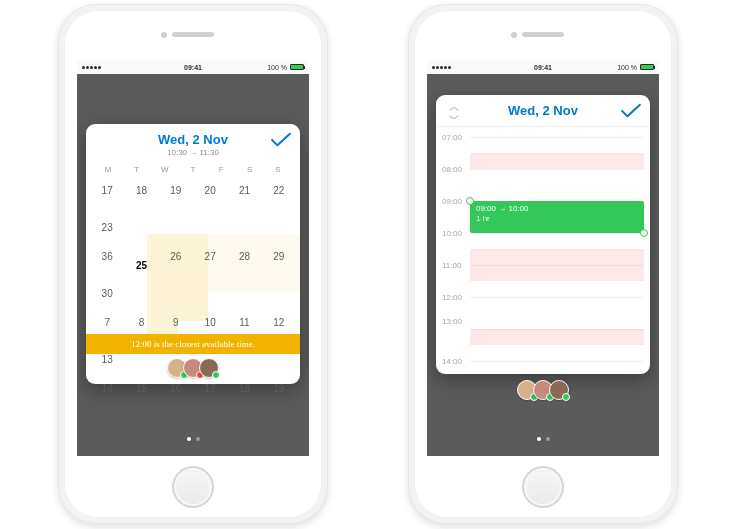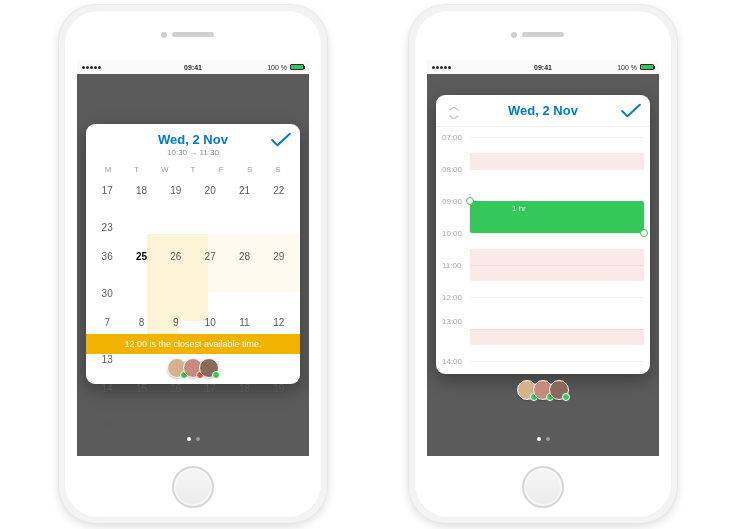--- a/index.html
+++ b/index.html
@@ -96,36 +96,36 @@
 
   .grid {
     padding: 0 8px 0; position: relative;
   }
   .grid-row { display: grid; grid-template-columns: repeat(6, 1fr); gap: 8px; }
   .cell {
     height: 29px; display: flex; align-items: center; justify-content: center;
     font-size: 10px; color: #5a5a5a; position: relative;
   }
   .cell .sublabel { position: absolute; top: 1px; font-size: 6px; color: #aaaaaa; }
-  .cell.today { font-weight: 700; color: #000; }
+  .cell.today { font-weight: 700; color: #000; align-items: flex-end; }
   .cell.sel .bubble {
     width: 22px; height: 22px; border-radius: 50%; background: #f2b200;
     color: #fff; display: flex; align-items: center; justify-content: center;
   }
 
   
   .hl {
     position: absolute; background: rgba(242,178,0,0.16);
     pointer-events: none;
   }
 
   .closest-bar {
     position: absolute; left: 0; right: 0; bottom: 30px; height: 20px;
     background: #f2b200; color: #fff; font-size: 9px;
-    display: flex; align-items: center; justify-content: center;
+    display: flex; align-items: center; justify-content: center; font-family: Liberation Serif, serif;
   }
 
   .avatars {
     position: absolute; left: 0; right: 0; bottom: 4px; height: 24px;
     display: flex; justify-content: center; align-items: center;
   }
   .avatar {
     width: 20px; height: 20px; border-radius: 50%;
     border: 1.5px solid #fff; margin-left: -4px;
     box-shadow: 0 1px 2px rgba(0,0,0,0.25);
@@ -406,21 +406,22 @@
               <div class="hour-line" style="top:168px"></div>
               <div class="hour-line" style="top:200px"></div>
               <div class="hour-line" style="top:232px"></div>
 
               <div class="busy-block" style="top:24px; height:16px;"></div>
               <div class="busy-block" style="top:120px; height:32px;"></div>
               <div class="busy-block" style="top:200px; height:16px;"></div>
 
               <div class="event-block" style="top:72px; height:32px;">
                 <span class="handle tl"></span>
-                <div style="opacity:0.9;margin-left:36px;">1 hr</div>
+                <div>09:00 → 10:00</div>
+                <div style="opacity:0.9;">1 hr</div>
                 <span class="handle br"></span>
               </div>
             </div>
           </div>
         </div>
 
         <div class="avatars-standalone">
           <span class="avatar" style="background:#d6b28b;">
               <span class="badge" style="background:#34c759;"></span>
             </span>

